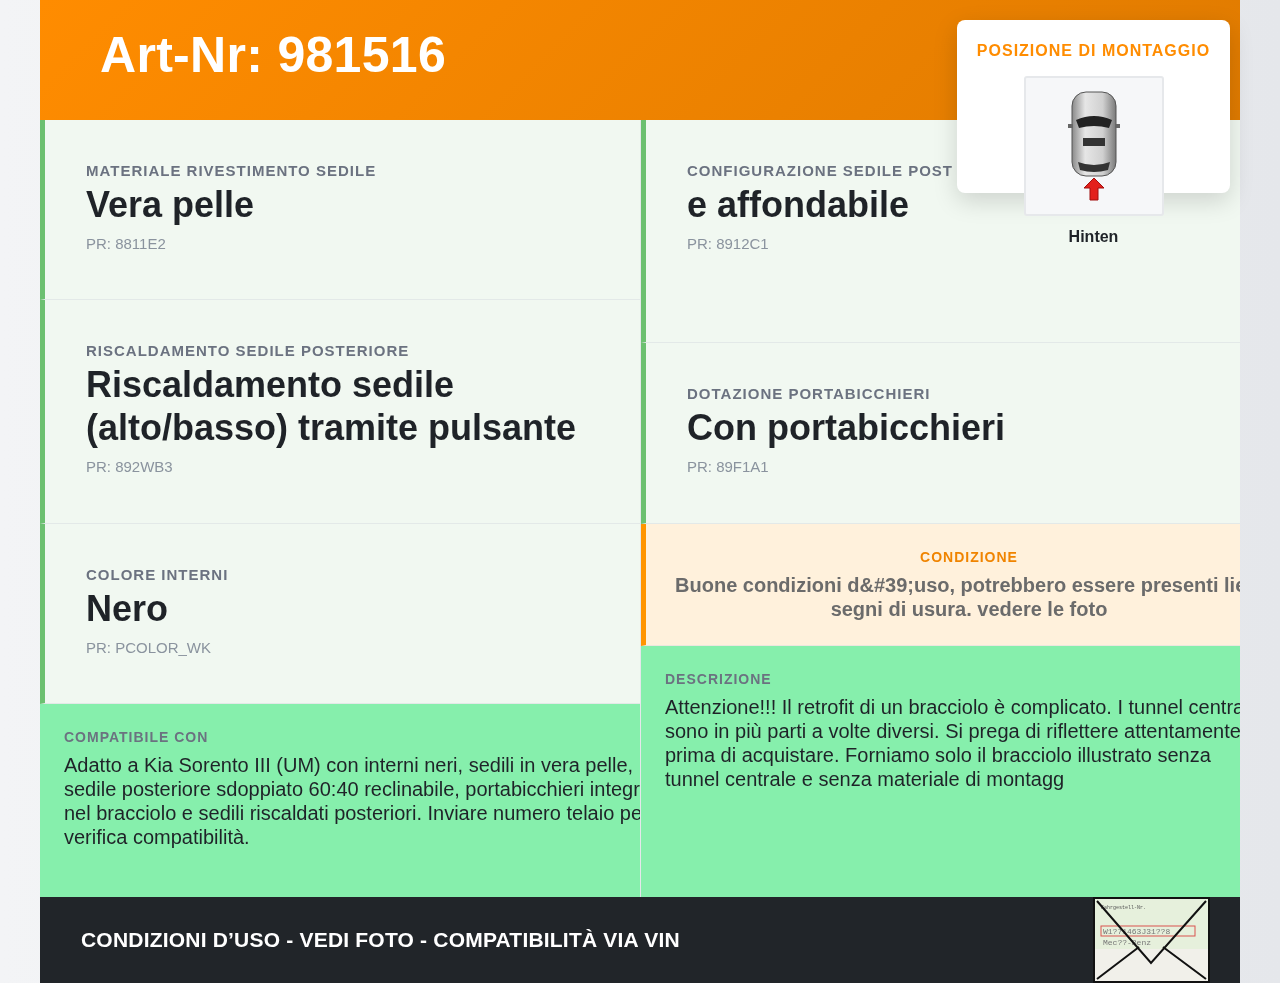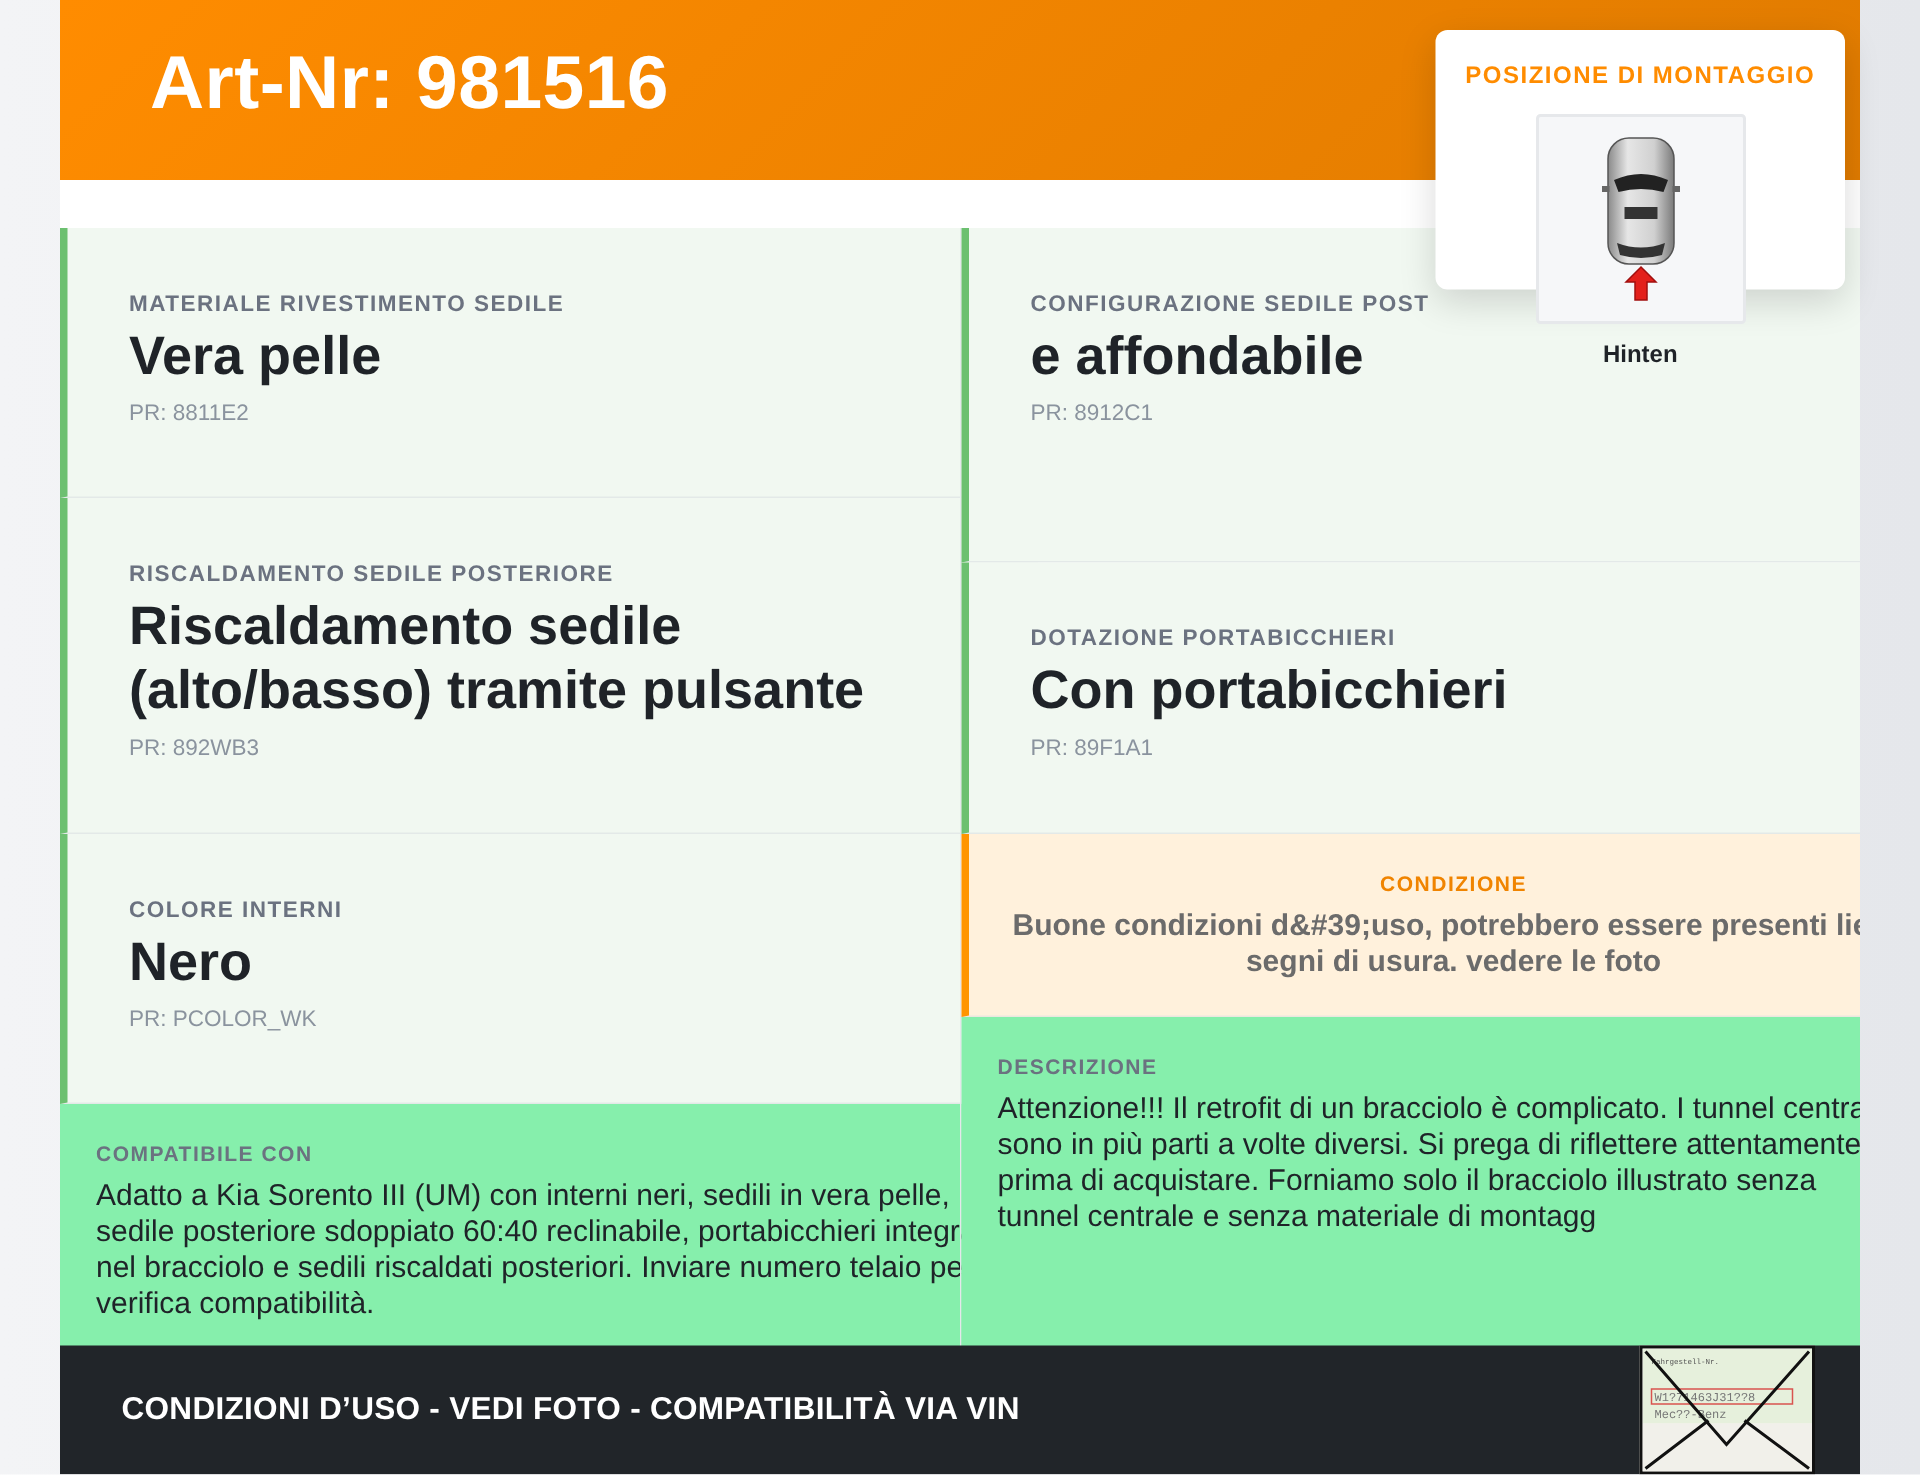--- a/index.html
+++ b/index.html
@@ -21,21 +21,21 @@
     padding-left: 60px;
     display: flex; align-items: center;
   }
   .header h1 {
     color: #ffffff; font-size: 50px; font-weight: 700; letter-spacing: 0.3px;
     margin-top: -10px;
   }
   .grid {
     position: absolute; top: 120px; left: 0; width: 1200px;
   }
-  .col { position: absolute; top: 0; width: 652px; margin-top: 32px; }
+  .col { position: absolute; top: 0; width: 652px; }
   .col.left { left: 0; }
   .col.right { left: 600px; border-left: 1px solid #e5e7eb; }
   .feat {
     background: #f1f8f1;
     border-left: 5px solid #6cc070;
     border-bottom: 1px solid #e3e9e8;
     padding: 42px 41px 0 41px;
   }
   .feat .label {
     font-size: 15px; font-weight: 700; color: #6b7280; letter-spacing: 1px;

